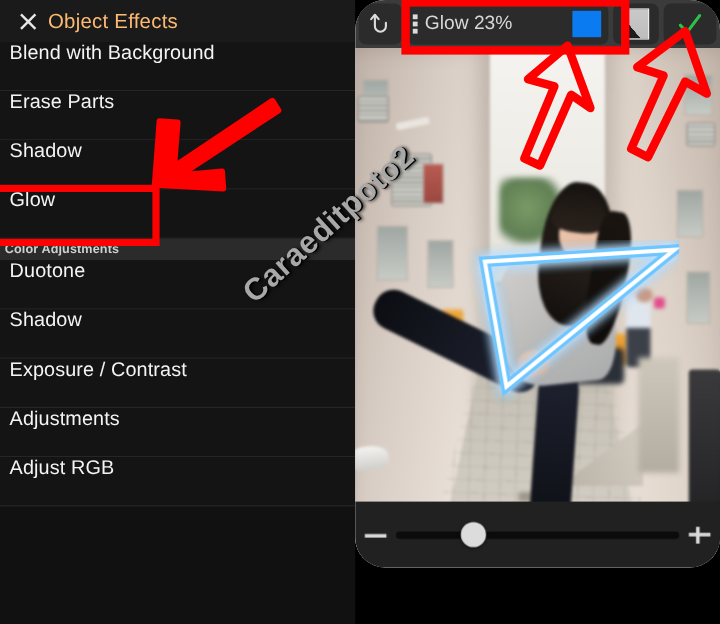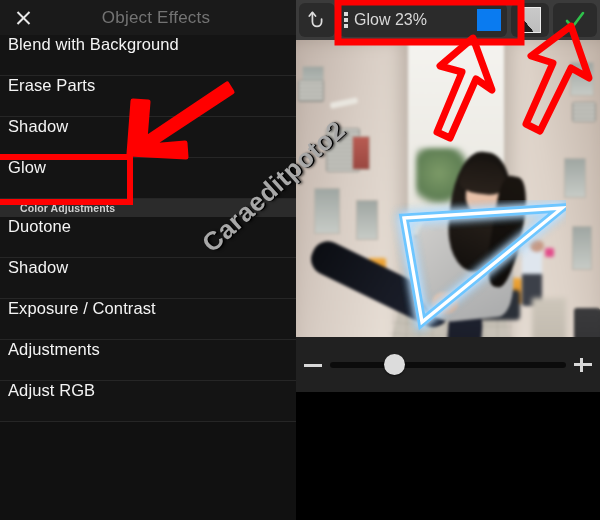--- a/index.html
+++ b/index.html
@@ -40,22 +40,21 @@
     content: "";
     position: absolute;
     left: 9px; top: 16px;
     width: 17px; height: 2px;
     background: #e8e8e8;
   }
   #close-icon::before { transform: rotate(45deg); }
   #close-icon::after  { transform: rotate(-45deg); }
   #panel-title {
     flex: 1 1 auto;
-    text-align: center;
-    color: #737373;
+    color: #fdba74;
     font-size: 17px;
     padding-right: 24px;
     letter-spacing: .2px;
   }
 
   .menu-list { position: relative; }
   .menu-row {
     height: 41px;
     box-sizing: border-box;
     display: flex;
@@ -65,35 +64,36 @@
     font-size: 16.5px;
     background: #141414;
     border-bottom: 1px solid #262626;
     letter-spacing: .1px;
   }
   .section-head {
     height: 18px;
     box-sizing: border-box;
     display: flex;
     align-items: center;
-    padding-left: 20px;
+    padding-left: 4px;
     background: #2b2b2b;
     color: #cfcfcf;
     font-size: 10.5px;
     font-weight: bold;
     letter-spacing: .1px;
   }
 
   
   #right-panel {
     position: absolute;
     left: 296px; top: 0;
-    width: 304px; height: 392px;
+    width: 304px; height: 473px;
     background: #ffffff;
     overflow: hidden;
+    border-radius: 25px;
   }
   #toolbar {
     position: absolute;
     left: 0; top: 0;
     width: 304px; height: 40px;
     background: #3b3b3b;
     display: flex;
     align-items: center;
     gap: 4px;
     padding: 0 3px;

